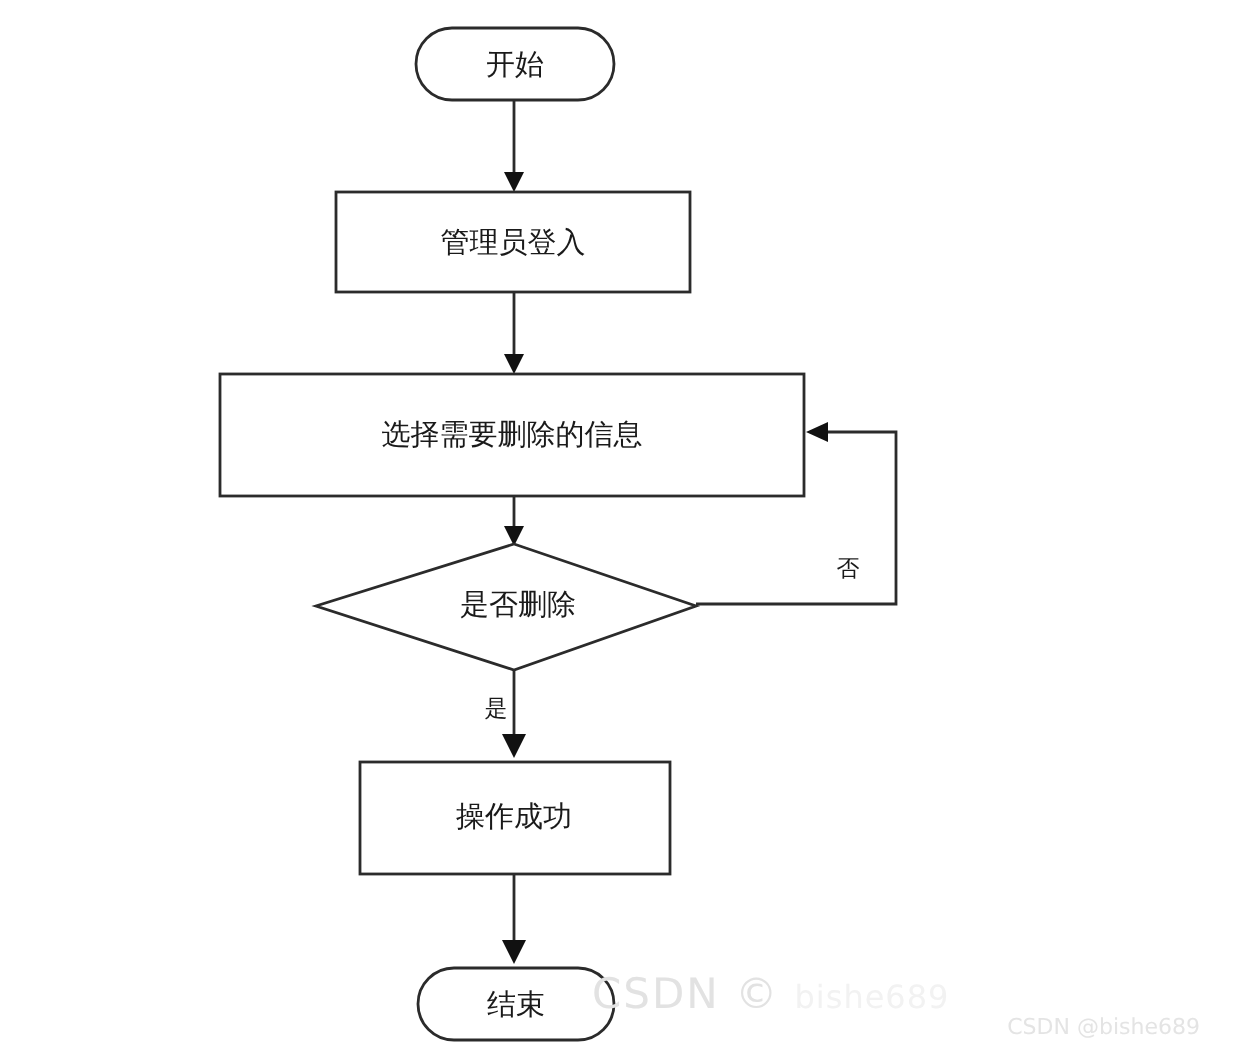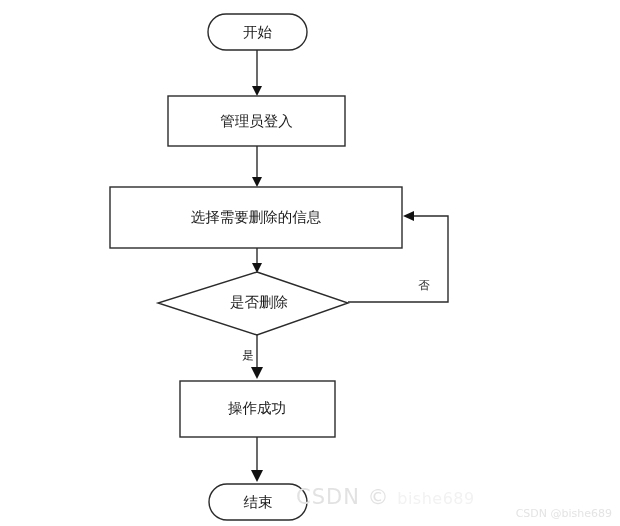--- a/index.html
+++ b/index.html
@@ -63,21 +63,21 @@
     white-space: nowrap;
     user-select: none;
   }
   .wm-center .wm-faint {
     color: #f2f2f2;
     font-size: 16px;
     letter-spacing: 0.5px;
   }
   .wm-corner {
     position: absolute;
-    right: 8px;
+    right: 20px;
     bottom: 6px;
     font-family: "DejaVu Sans", "Liberation Sans", sans-serif;
     font-size: 11px;
     color: #e4e4e4;
     white-space: nowrap;
     user-select: none;
   }
 </style>
 </head>
 <body>

